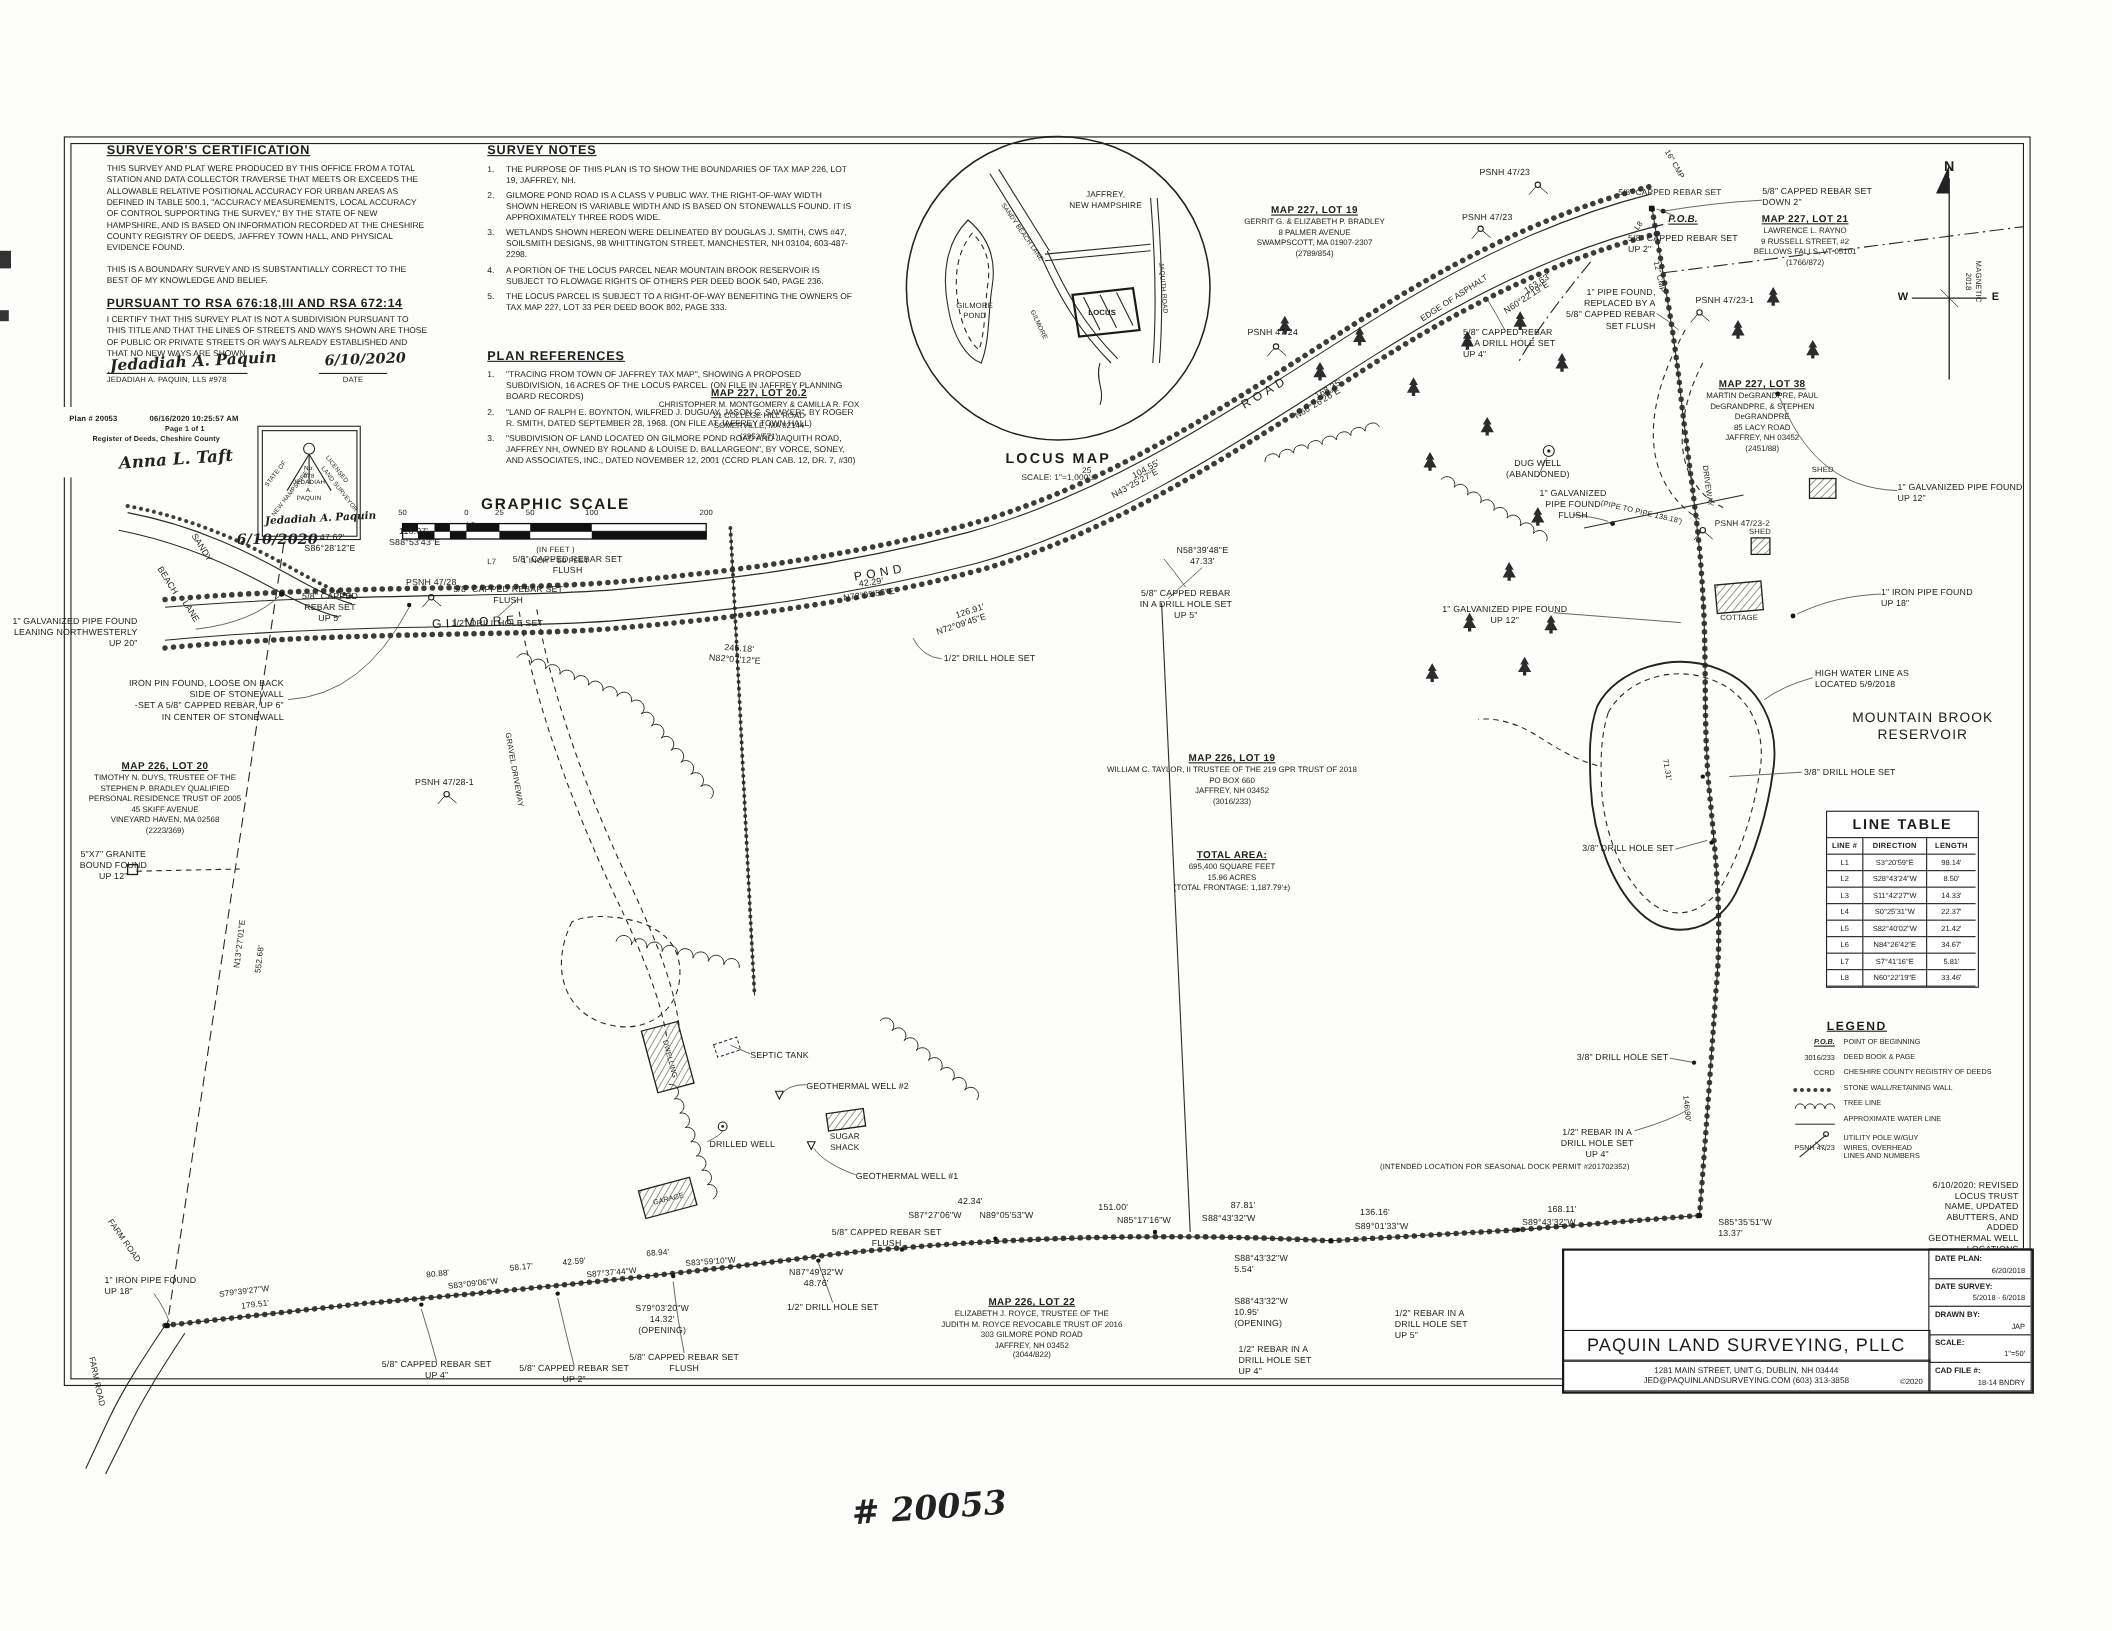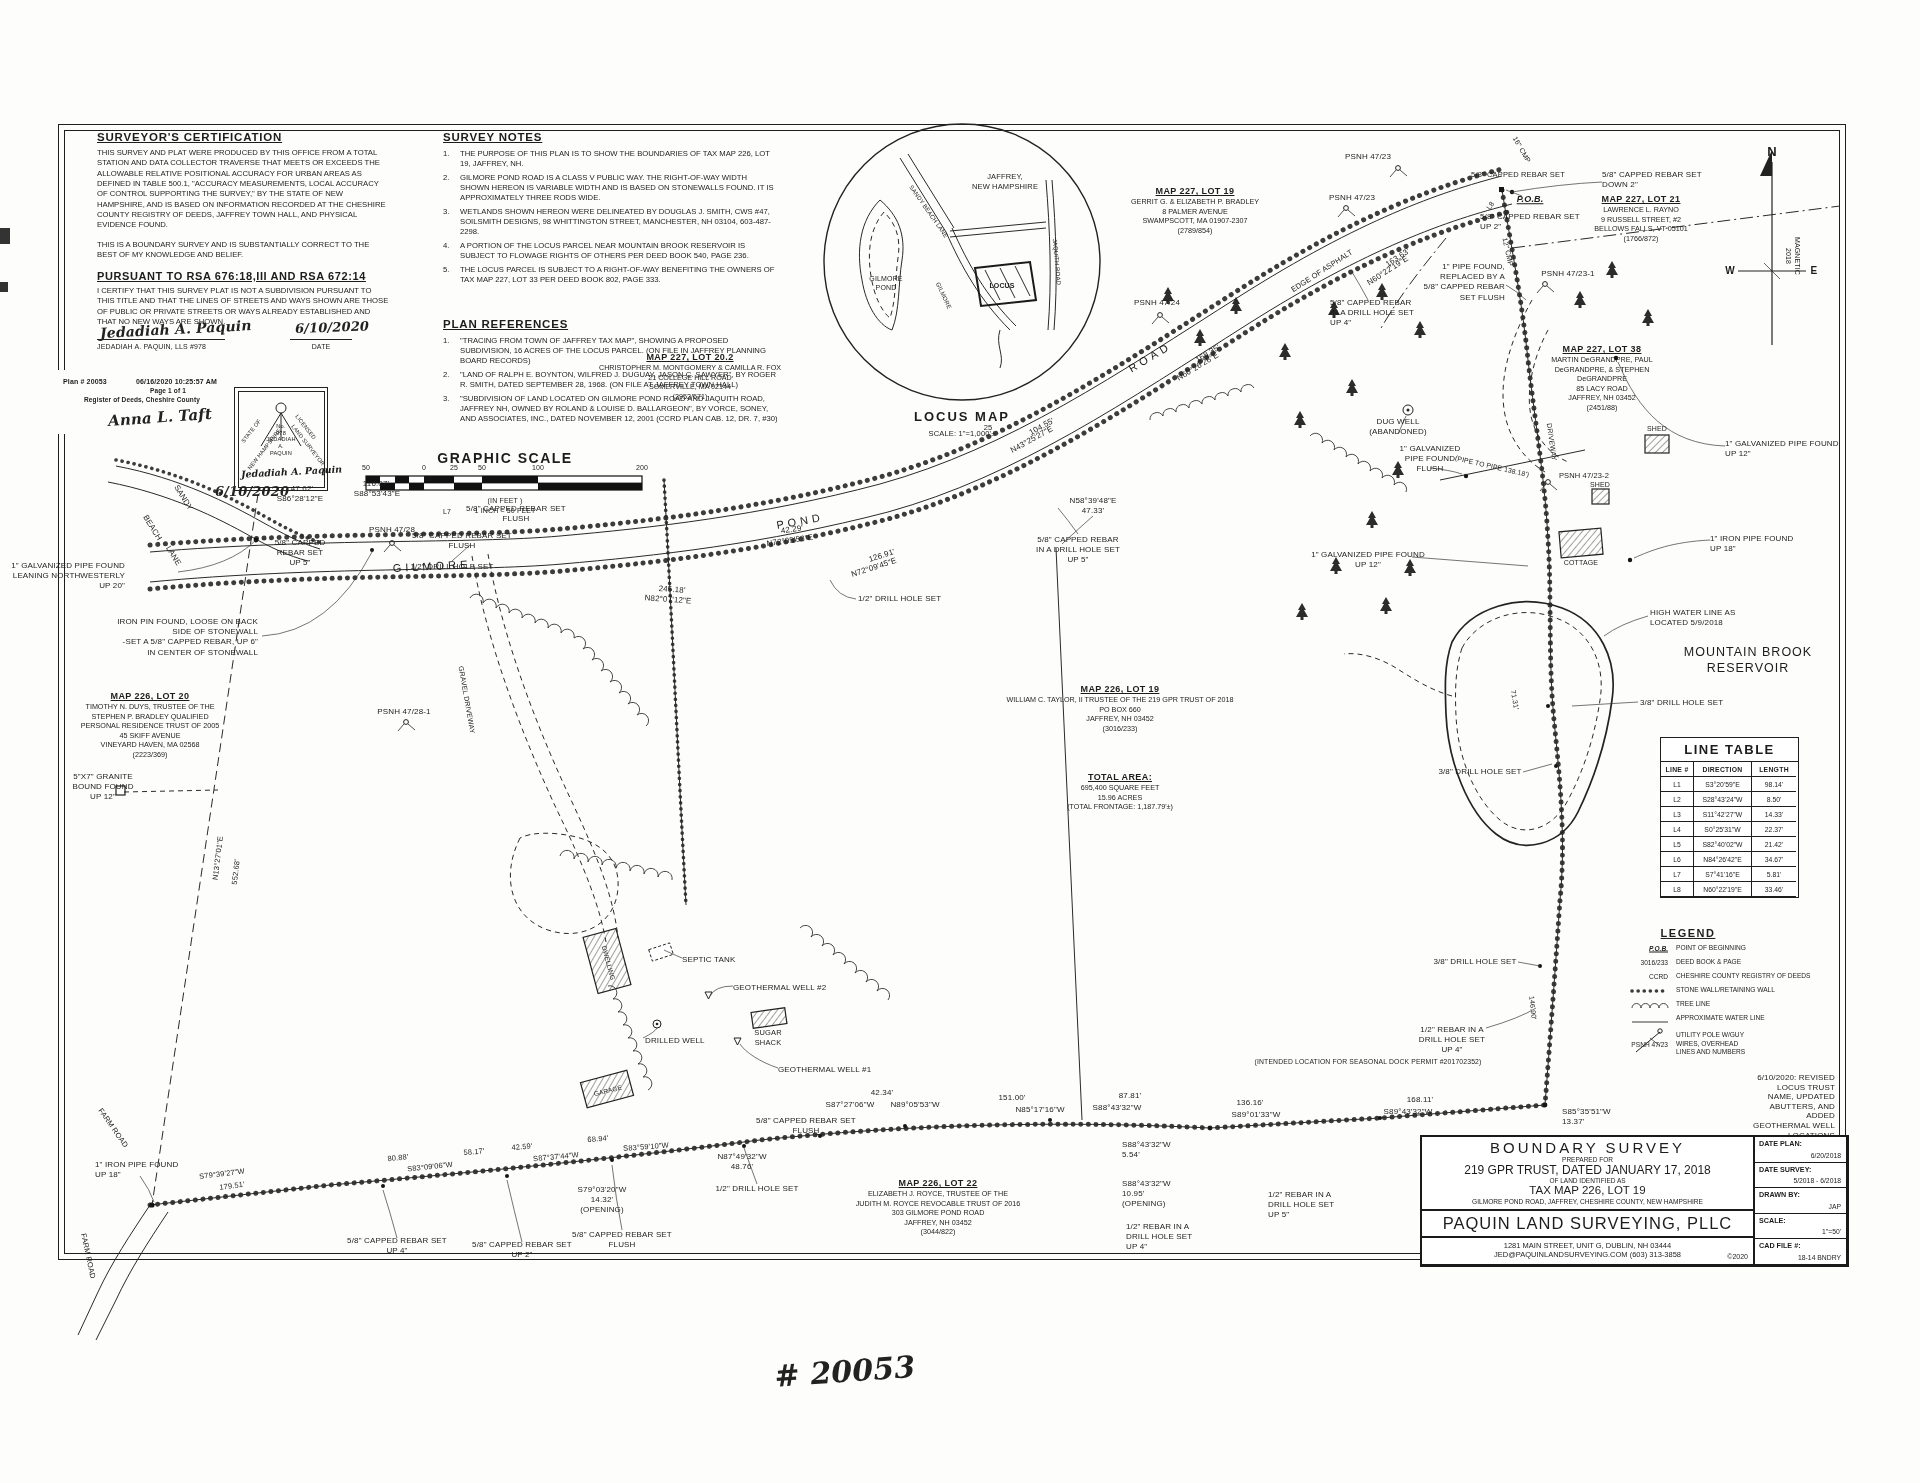--- a/index.html
+++ b/index.html
@@ -437,28 +437,20 @@
 WIRES, OVERHEAD
 LINES AND NUMBERS</div>
       </div>
 </div>
 
 <div class="lbl ar" style="left:1835px;top:1107px;font-size:8px;line-height:1.2;">6/10/2020: REVISED LOCUS TRUST
 NAME, UPDATED ABUTTERS, AND
 ADDED GEOTHERMAL WELL LOCATIONS</div>
 
 <div class="tb" style="left:1420px;top:1135px;width:425px;height:128px;">
-  <div class="tbcell" style="left:-2px;top:-2px;width:333px;height:74px;">
-    <div class="tbc bold" style="position:absolute;left:0;right:0;top:3px;font-size:15px;letter-spacing:3px;">BOUNDARY SURVEY</div>
-    <div class="tbc" style="position:absolute;left:0;right:0;top:20px;font-size:6.5px;">PREPARED FOR</div>
-    <div class="tbc bold" style="position:absolute;left:0;right:0;top:27px;font-size:12px;">219 GPR TRUST, DATED JANUARY 17, 2018</div>
-    <div class="tbc" style="position:absolute;left:0;right:0;top:41px;font-size:6.5px;">OF LAND IDENTIFIED AS</div>
-    <div class="tbc bold" style="position:absolute;left:0;right:0;top:48px;font-size:11.5px;">TAX MAP 226, LOT 19</div>
-    <div class="tbc" style="position:absolute;left:0;right:0;top:62px;font-size:6.6px;">GILMORE POND ROAD,  JAFFREY,  CHESHIRE COUNTY,  NEW HAMPSHIRE</div>
-  </div>
   <div class="tbcell" style="left:-2px;top:72px;width:333px;height:27px;">
     <div class="tbc" style="position:absolute;left:0;right:0;top:4px;font-size:16.5px;letter-spacing:1px;">PAQUIN LAND SURVEYING, PLLC</div>
   </div>
   <div class="tbcell" style="left:-2px;top:99px;width:333px;height:27px;">
     <div class="tbc bold" style="position:absolute;left:0;right:0;top:4px;font-size:7.5px;">1281 MAIN STREET, UNIT G, DUBLIN, NH 03444</div>
     <div class="tbc" style="position:absolute;left:0;right:0;top:13px;font-size:7.5px;">JED@PAQUINLANDSURVEYING.COM      (603) 313-3858</div>
     <div style="position:absolute;right:6px;bottom:4px;font-size:7px;">©2020</div>
   </div>
   <div class="tbcell" style="left:331px;top:-2px;width:92px;height:128px;">
     <div id="tb-fields" style="position:absolute;inset:0;">

